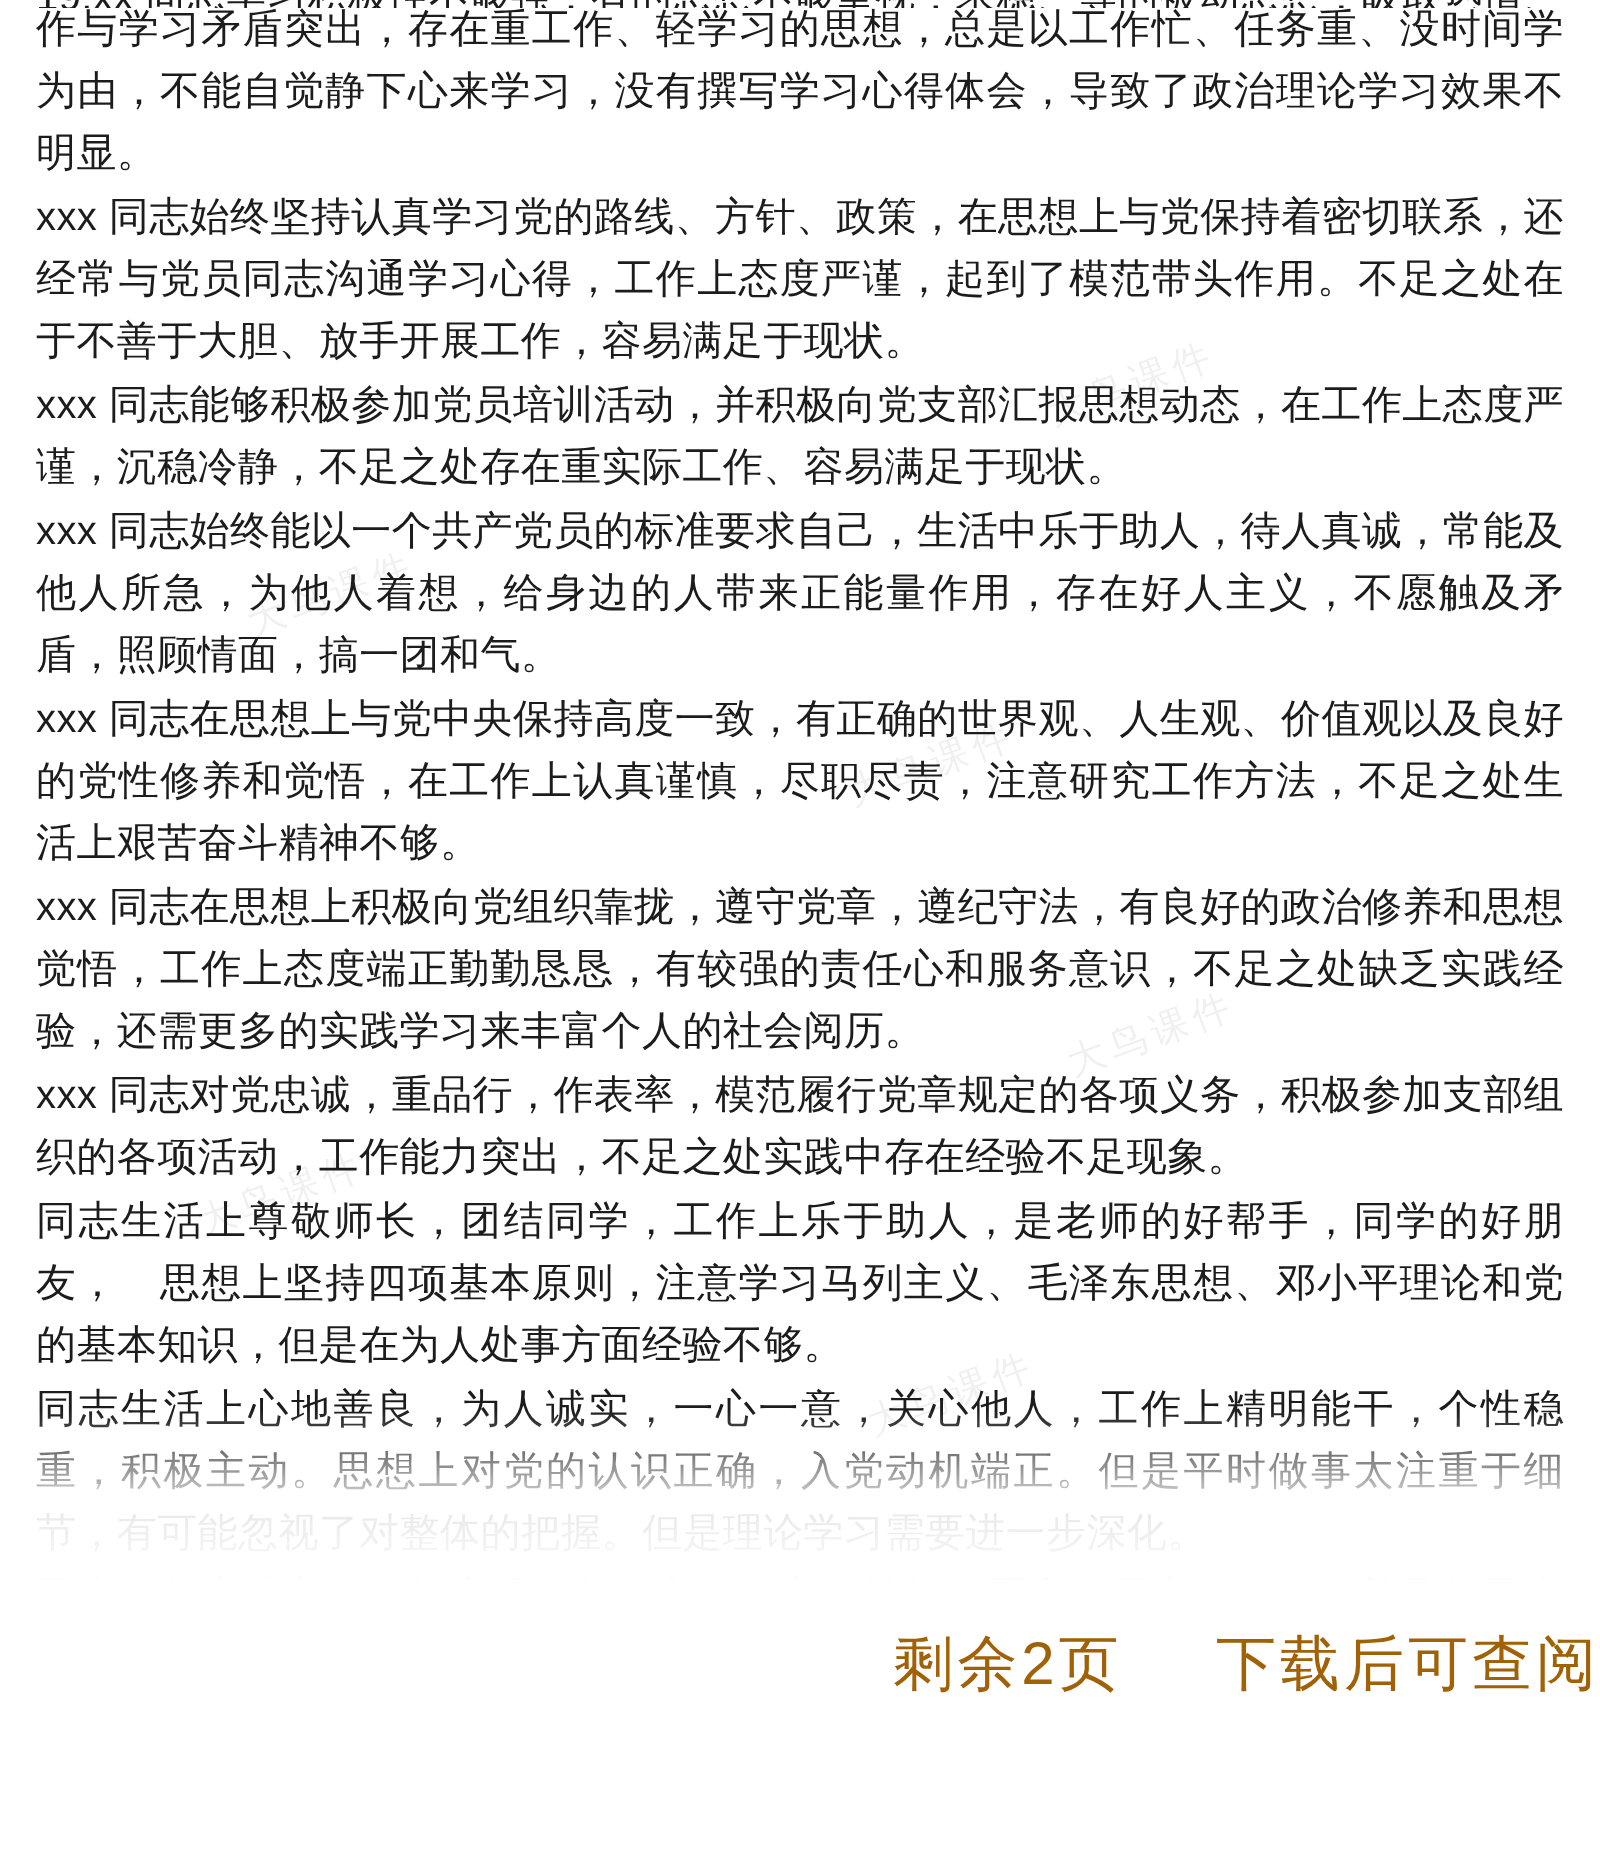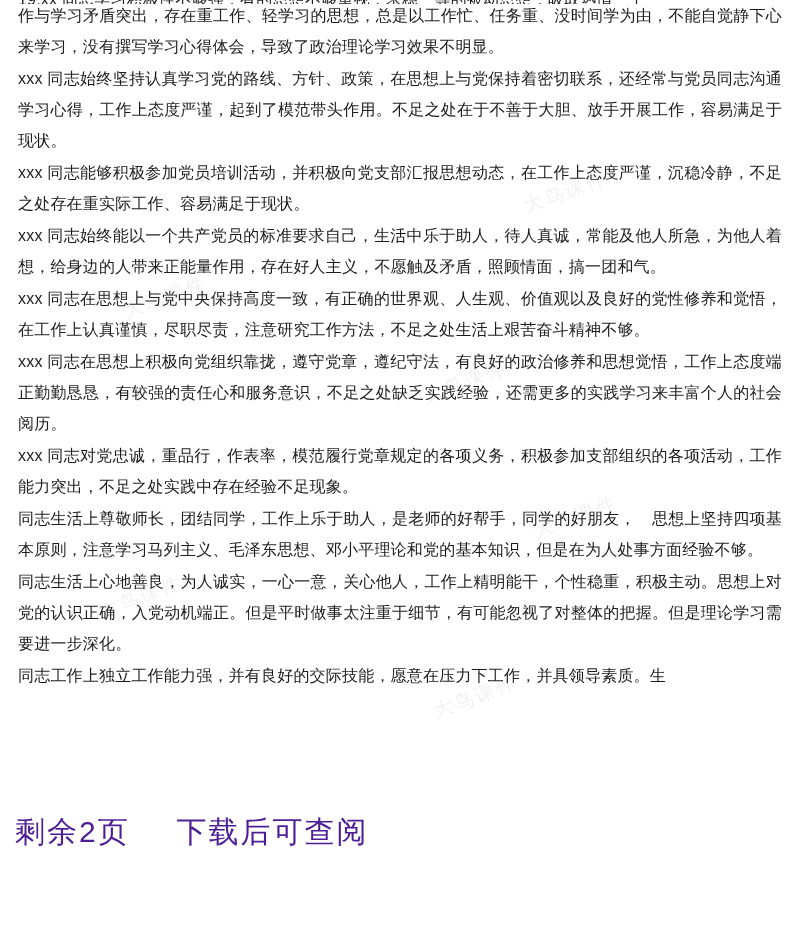--- a/index.html
+++ b/index.html
@@ -30,21 +30,21 @@
     left: 0;
     top: 0;
     width: 800px;
     padding: 0 18px;
     box-sizing: border-box;
     z-index: 3;
   }
 
   .para {
     color: #1c1c1c;
-    font-size: 16px;
+    font-size: 20px;
     line-height: 31px;
     text-align: justify;
     text-justify: inter-ideograph;
     margin: 0 0 1px 0;
     letter-spacing: 0.2px;
     word-break: break-all;
   }
 
   
   .clipped-top {
@@ -102,25 +102,25 @@
     position: absolute;
     left: 0;
     right: 0;
     bottom: 0;
     height: 140px;
     background: #ffffff;
     z-index: 5;
   }
   .footer-inner {
     position: absolute;
-    left: 15px;
+    left: 0;
     right: 0;
     top: 22px;
-    text-align: left;
-    color: #4c1d95;
+    text-align: right;
+    color: #a16207;
     font-size: 30px;
     letter-spacing: 2px;
     font-weight: 500;
   }
   .footer-inner .gap {
     display: inline-block;
     width: 26px;
   }
 </style>
 </head>

